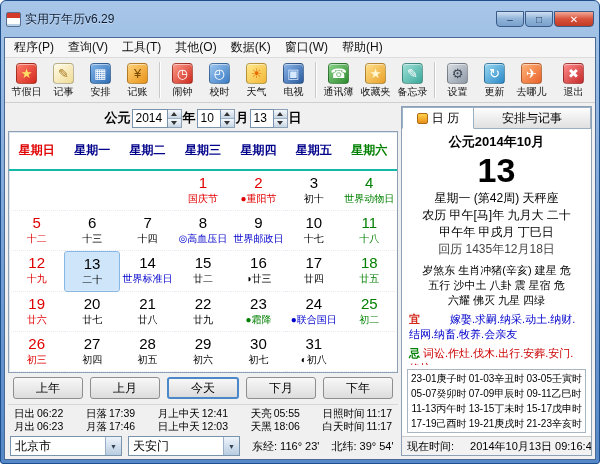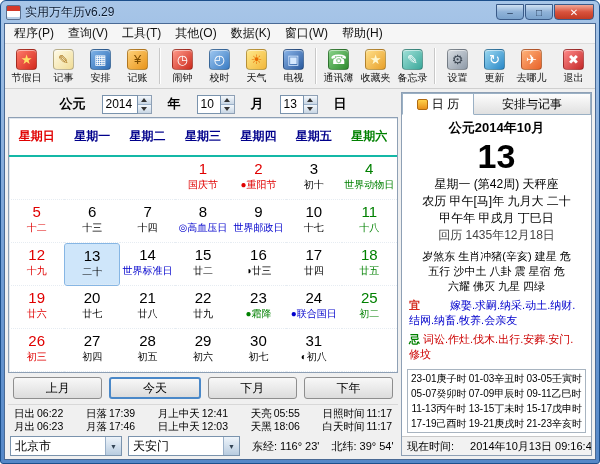--- a/index.html
+++ b/index.html
@@ -1,21 +1,21 @@
 <!DOCTYPE html>
 <html><head>
 <meta charset="utf-8">
 <style>
   * { margin:0; padding:0; box-sizing:border-box; }
   html,body { width:600px; height:464px; font-family:"Liberation Sans","DejaVu Sans",sans-serif; }
   .window { width:600px; height:464px; display:flex; flex-direction:column;
     background:linear-gradient(#a8c6e8,#6f9cd4 60%,#5588c8); border:1px solid #1c4f8b;
     border-radius:6px 6px 3px 3px; padding:0 3px 3px; }
   
-  .titlebar { height:22px; display:flex; align-items:center; padding:0 2px; }
+  .titlebar { height:36px; display:flex; align-items:center; padding:0 2px; }
   .app-icon { width:15px; height:15px; background:#fff; border:1px solid #5a7090; border-radius:2px;
     background:linear-gradient(#d43a2a 0 5px, #ffffff 5px); box-shadow:inset 0 -2px 0 #b8d0e8; margin-right:4px; }
   .title-text { font-size:12px; color:#0a1a30; text-shadow:0 1px 1px rgba(255,255,255,.5); }
   .win-controls { margin-left:auto; display:flex; gap:1px; }
   .winbtn { width:28px; height:16px; font-size:10px; line-height:15px; text-align:center; color:#fff;
     border:1px solid #3a5a88; border-radius:0 0 4px 4px; cursor:default;
     background:linear-gradient(#cfe0f2,#8fb2d8 50%,#7aa2cc); color:#243a58; }
   .winbtn.close { width:40px; background:linear-gradient(#f2a896,#d8523c 50%,#c03a24); color:#fff; }
   
   .app-body { flex:1; display:flex; flex-direction:column; background:#f0f0f0; border:1px solid #4a6a95; overflow:hidden; }
@@ -27,21 +27,21 @@
   .tsep { width:2px; height:36px; border-left:1px solid #c8c8c8; border-right:1px solid #ffffff; margin:0 3px; }
   .toolbtn { width:37px; display:flex; flex-direction:column; align-items:center; padding:2px 0 1px; border-radius:3px; }
   .tool-icon { width:21px; height:21px; border-radius:4px; display:flex; align-items:center; justify-content:center;
     font-size:13px; border:1px solid rgba(0,0,0,.25); box-shadow:inset 0 1px 0 rgba(255,255,255,.5); }
   .tool-label { font-size:10px; color:#111; margin-top:1px; white-space:nowrap; }
   .exit-group { margin-left:auto; }
   
   .main { flex:1; display:flex; overflow:hidden; }
   .left-col { width:393px; display:flex; flex-direction:column; padding:2px 0 2px 3px; }
   
-  .date-row { height:26px; display:flex; align-items:center; gap:16px; padding:2px 4px; font-size:13px; font-weight:bold; color:#000; justify-content:center; }
+  .date-row { height:26px; display:flex; align-items:center; gap:1px; padding:2px 4px; font-size:13px; font-weight:bold; color:#000; justify-content:center; }
   .spin { display:inline-flex; height:19px; }
   .spinval { height:19px; border:1px solid #7a93ad; font-size:12px; padding-left:3px; font-family:inherit; color:#000; background:#fff; }
   .w-year { width:36px; } .w-sm { width:24px; }
   .spinbtns { width:14px; display:flex; flex-direction:column; border:1px solid #8ea0b5; border-left:none; }
   .sbtn { flex:1; background:linear-gradient(#f4f8fc,#c8d6e4); display:flex; align-items:center; justify-content:center; }
   .sbtn + .sbtn { border-top:1px solid #9ab0c8; }
   .sbtn.up::after { content:""; border-left:3px solid transparent; border-right:3px solid transparent; border-bottom:4px solid #333; }
   .sbtn.dn::after { content:""; border-left:3px solid transparent; border-right:3px solid transparent; border-top:4px solid #333; }
   
   .calendar { flex:1; background:#fff; border:1px solid #8ea0b5; box-shadow:inset 1px 1px 0 #dfe6ee; display:flex; flex-direction:column; overflow:hidden; }
@@ -463,20 +463,21 @@
 
               <div class="cell">
                 <div class="dnum"></div>
                 <div class="dsub"></div>
               </div>
 
           </div>
         </div>
 
         <div class="nav-row">
+          <button class="navbtn">上年</button>
             <button class="navbtn">上月</button>
             <button class="navbtn today">今天</button>
             <button class="navbtn">下月</button>
             <button class="navbtn">下年</button>
         </div>
 
         <div class="sun-info">
           <div class="sun-row">
             <span class="sun-pair"><span class="sl">日出</span><span class="sv">06:22</span></span>
               <span class="sun-pair"><span class="sl">日落</span><span class="sv">17:39</span></span>

